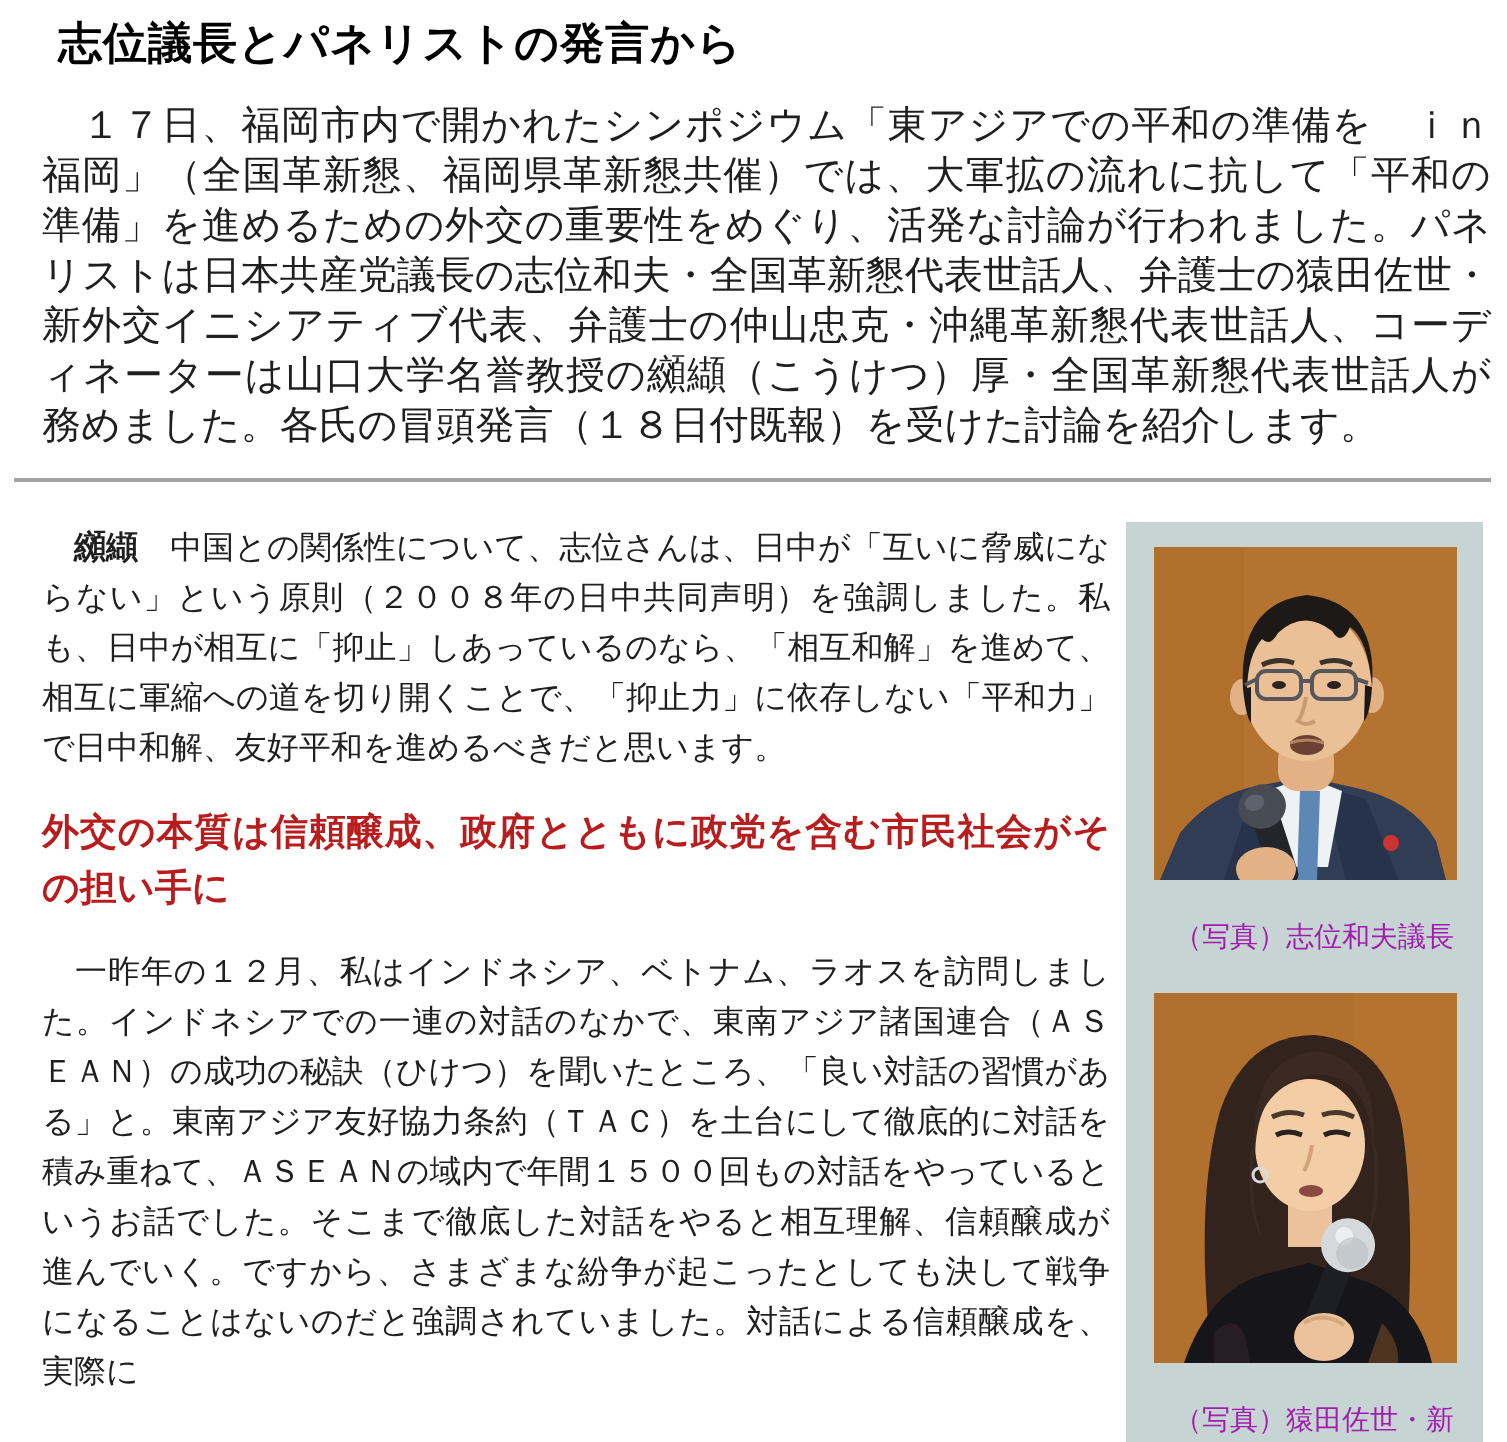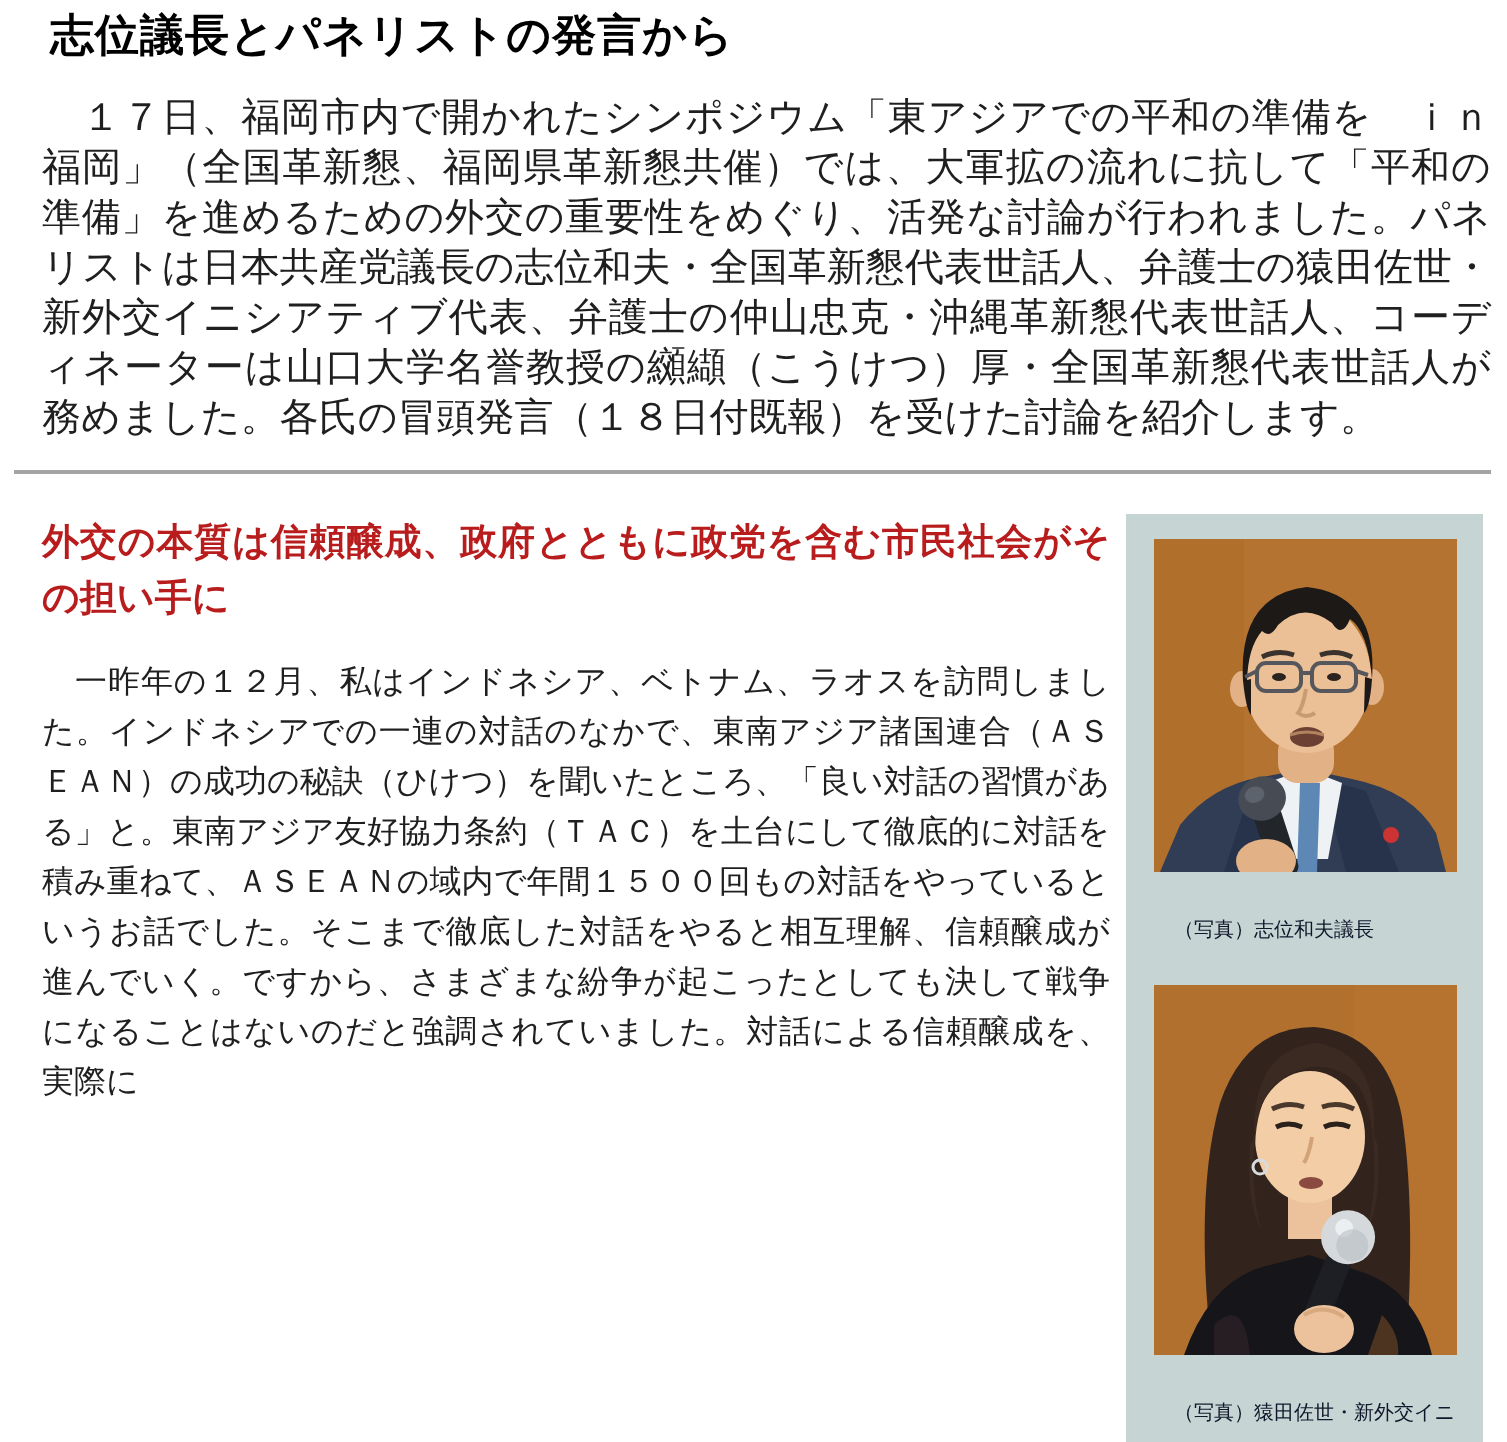--- a/index.html
+++ b/index.html
@@ -11,21 +11,21 @@
     width: 1507px;
     height: 1442px;
     overflow: hidden;
     font-family: "DejaVu Sans", "Liberation Sans", sans-serif;
     color: #1f1f1f;
   }
   .article {
     padding: 2px 16px 0 42px;
   }
   h1.headline {
-    margin: 8px;
+    margin: 16px;
     font-size: 44px;
     line-height: 50px;
     font-weight: bold;
     color: #000000;
     letter-spacing: 1px;
   }
   p.lead {
     margin: 32px 0 0 0;
     font-size: 39px;
     line-height: 50px;
@@ -53,24 +53,24 @@
   figure.second { margin-top: 30px; }
   .photo {
     width: 303px;
     height: 333px;
     overflow: hidden;
   }
   .photo.tall { height: 370px; }
   .photo svg { display: block; width: 100%; height: 100%; }
   figcaption {
     margin-top: 31px;
-    font-size: 20px;
+    font-size: 28px;
     line-height: 52px;
     text-indent: 20px;
-    color: #0f172a;
+    color: #a21caf;
     text-align: left;
   }
   p.body-text {
     margin: 0 0 32px 0;
     font-size: 32px;
     line-height: 50px;
     text-align: justify;
   }
   p.body-text:last-child { margin-bottom: 0; }
   .speaker { font-weight: bold; }
@@ -194,20 +194,21 @@
             </g>
 
             <ellipse cx="170" cy="344" rx="30" ry="24" fill="#ecc29c"></ellipse>
             <path d="M150 330 Q170 318 190 332" stroke="#d8a87e" stroke-width="4" fill="none"></path>
           </svg>
         </div>
         <figcaption>（写真）猿田佐世・新外交イニシアティブ代表</figcaption>
       </figure>
     </aside>
 
+    <p class="body-text"><span class="speaker">　纐纈　</span><span>中国との関係性について、志位さんは、日中が「互いに脅威にならない」という原則（２００８年の日中共同声明）を強調しました。私も、日中が相互に「抑止」しあっているのなら、「相互和解」を進めて、相互に軍縮への道を切り開くことで、「抑止力」に依存しない「平和力」で日中和解、友好平和を進めるべきだと思います。</span></p>
 
     <h2 class="subhead">外交の本質は信頼醸成、政府とともに政党を含む市民社会がその担い手に</h2>
 
 
     <p class="body-text">　一昨年の１２月、私はインドネシア、ベトナム、ラオスを訪問しました。インドネシアでの一連の対話のなかで、東南アジア諸国連合（ＡＳＥＡＮ）の成功の秘訣（ひけつ）を聞いたところ、「良い対話の習慣がある」と。東南アジア友好協力条約（ＴＡＣ）を土台にして徹底的に対話を積み重ねて、ＡＳＥＡＮの域内で年間１５００回もの対話をやっているというお話でした。そこまで徹底した対話をやると相互理解、信頼醸成が進んでいく。ですから、さまざまな紛争が起こったとしても決して戦争になることはないのだと強調されていました。対話による信頼醸成を、実際に</p>
 
   </div>
 </div>
 
 </body></html>

